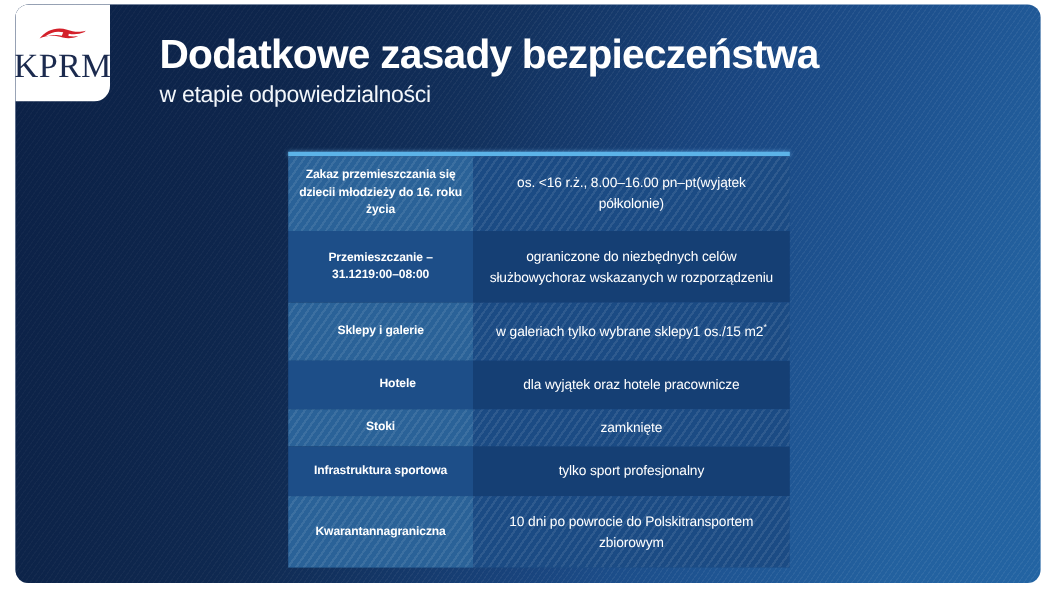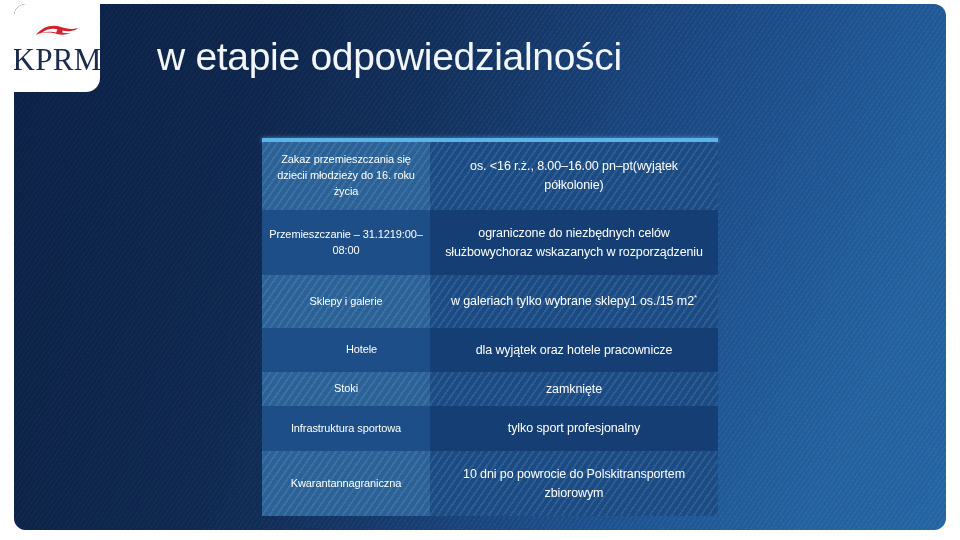--- a/index.html
+++ b/index.html
@@ -69,22 +69,22 @@
   
   #title-block{position:absolute;left:131px;top:26px;z-index:5;}
   #slide-title{
     margin:0;
     font-size:37px;font-weight:700;
     letter-spacing:-.7px;
     color:#ffffff;line-height:1.06;
     white-space:nowrap;
   }
   #slide-subtitle{
-    margin:6px 0 0 12px;
-    font-size:39px;font-weight:400;
+    margin:6px 0 0 0;
+    font-size:21px;font-weight:400;
     letter-spacing:-.3px;
     color:#f2f6fb;line-height:1.1;
     white-space:nowrap;
   }
 
   
   #rules-table{
     position:absolute;
     left:248px;   
     top:134px;    
@@ -103,21 +103,21 @@
   }
   .rule-cell{
     display:flex;align-items:center;justify-content:center;
     text-align:center;
     color:#ffffff;
     position:relative;
     overflow:hidden;
   }
   .rule-cell-label{
     width:168px;flex:0 0 168px;
-    font-size:11px;font-weight:400;
+    font-size:11px;font-weight:700;
     letter-spacing:-.1px;
     line-height:1.45;
     padding:0 7px;
     box-sizing:border-box;
   }
   .rule-cell-value{
     flex:1 1 auto;
     font-size:12.5px;font-weight:400;
     letter-spacing:-.1px;
     line-height:1.5;
@@ -154,20 +154,21 @@
   <div id="logo-box">
     <svg id="logo-flag" viewBox="0 0 50 22">
       <path d="M4 14 C10 6, 20 3, 29 6 C34 7.5, 39 9, 46 7 C40 13, 32 15, 25 13 C18 11, 10 11, 4 14 Z" fill="#d4202a"></path>
       <path d="M9 12.2 C14 8.2, 20 7.0, 25.5 8.3 L24.2 11.4 C19.5 10.3, 14.2 10.9, 9 12.2 Z" fill="#ffffff"></path>
       <path d="M30.5 9.6 C35 10.6, 40 10.2, 44.6 8.4 L43.2 10.9 C38.8 12.4, 34.2 12.5, 30.2 11.8 Z" fill="#ffffff"></path>
     </svg>
     <div id="logo-text">KPRM</div>
   </div>
 
   <div id="title-block">
+    <h1 id="slide-title">Dodatkowe zasady bezpieczeństwa</h1>
     <p id="slide-subtitle">w etapie odpowiedzialności</p>
   </div>
 
   <div id="rules-table">
     <div id="table-accent-line"></div>
     <div id="rules-rows">
         <div class="rule-row tone-light" style="height: 68px;">
           <div class="rule-cell rule-cell-label hatch">
             <div style="position: relative; z-index: 2;"><span>Zakaz przemieszczania się dzieci</span><span>i młodzieży do 16. roku życia</span></div>
           </div>

